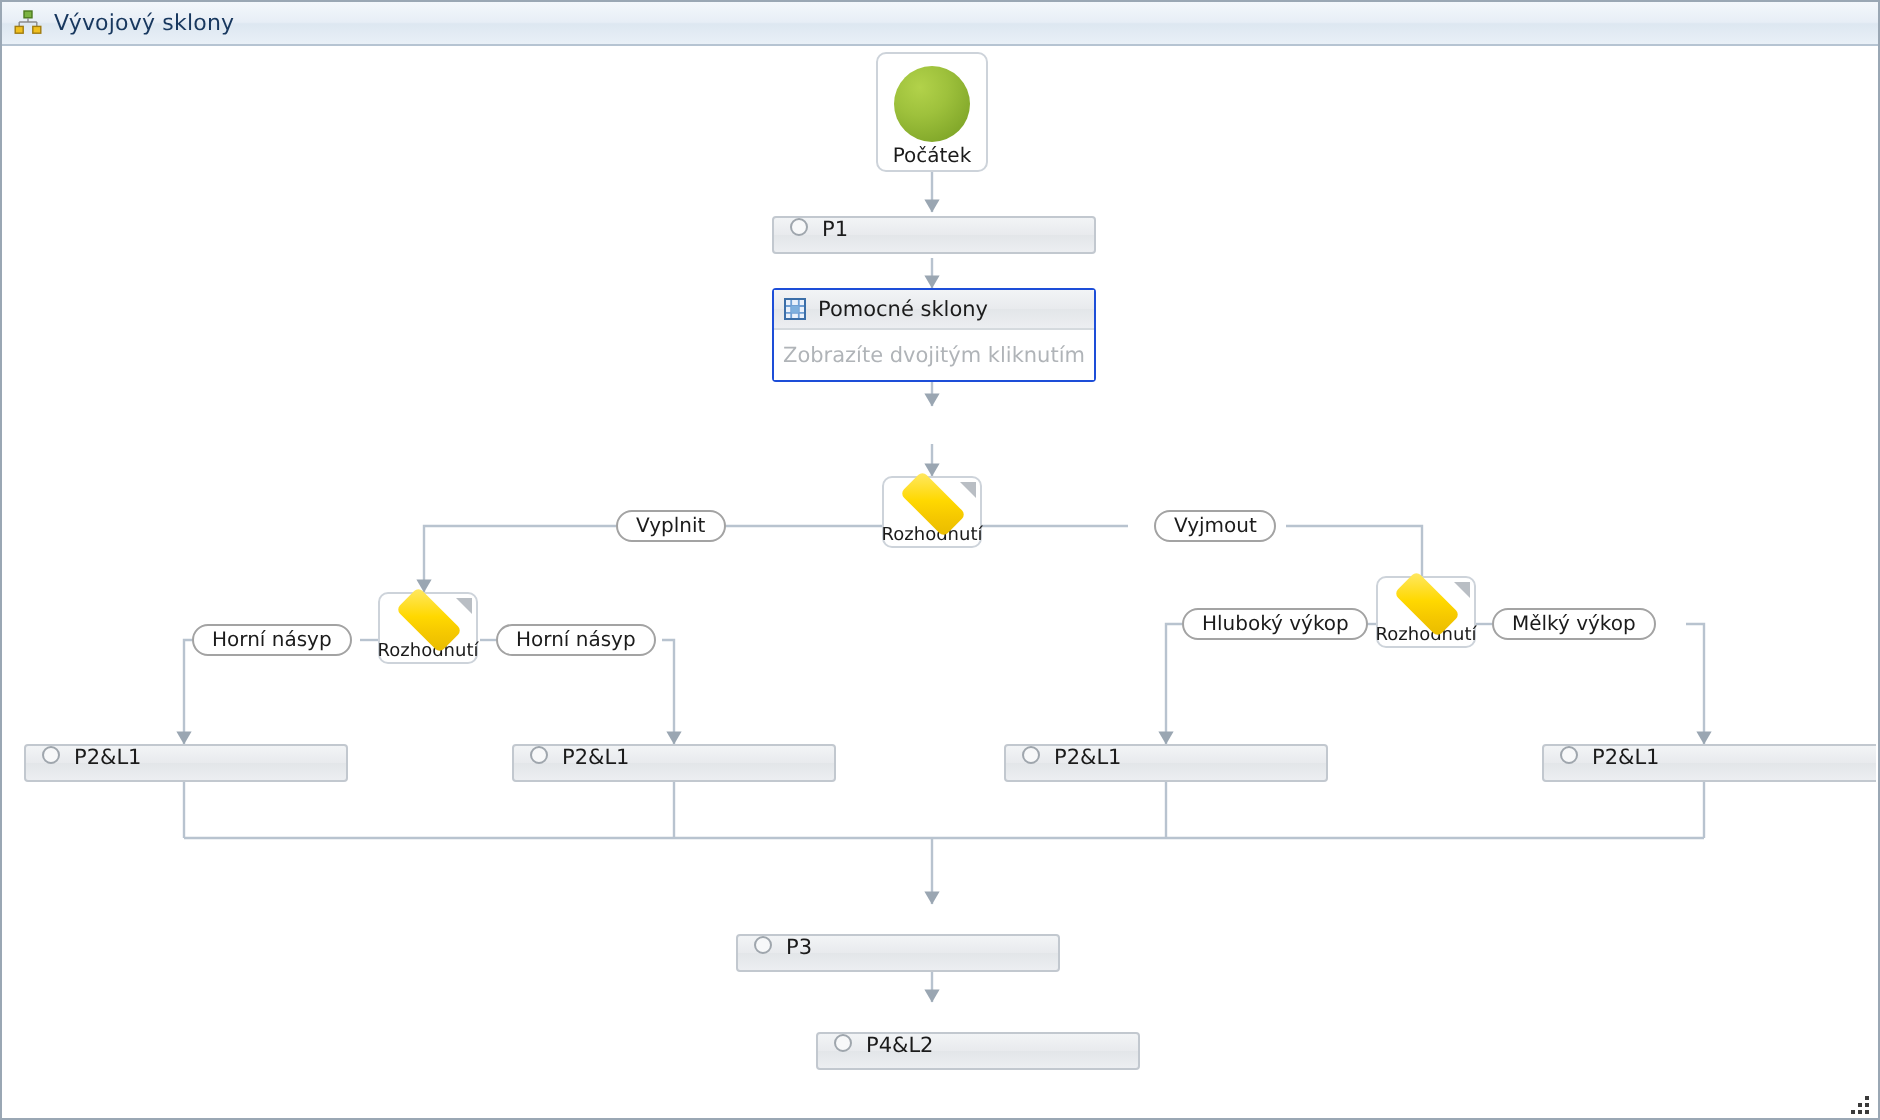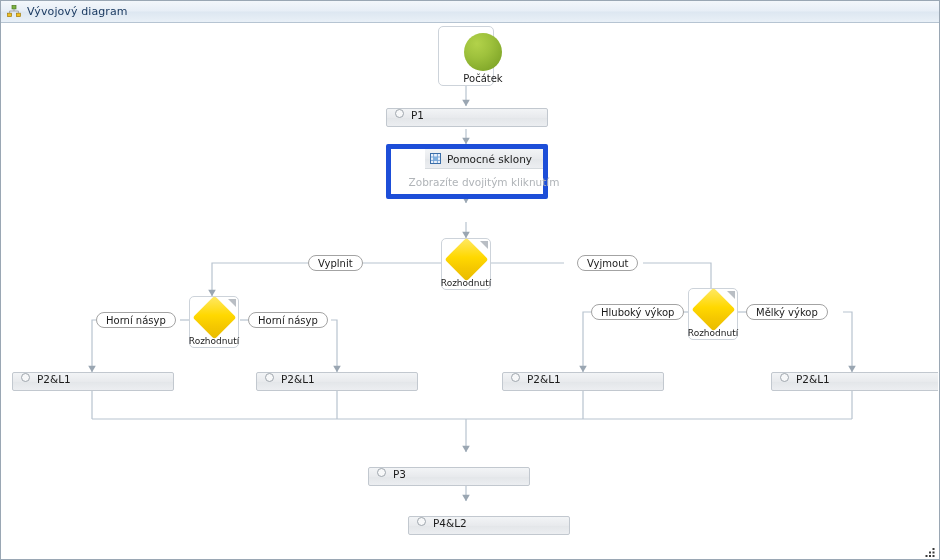--- a/index.html
+++ b/index.html
@@ -25,21 +25,21 @@
     font-size:11px;color:#17375e;letter-spacing:.1px;white-space:nowrap;
   }
   .orgicon{width:14px;height:13px;display:block;}
   
   #canvas{
     position:absolute;left:1px;top:23px;width:936px;height:534px;
     background:#ffffff;overflow:hidden;
   }
   svg.wires{position:absolute;left:0;top:0;width:936px;height:534px;overflow:visible;}
   
-  .node{position:absolute;box-sizing:border-box;padding-left:34px;}
+  .node{position:absolute;box-sizing:border-box;}
   
   .step{
     height:19px;border:1px solid #c2c8cf;border-radius:2px;
     background:linear-gradient(to bottom,#f2f4f6 0%,#e8eaed 50%,#e3e6e9 51%,#eceef1 100%);
     display:flex;align-items:flex-start;padding-left:8px;gap:7px;
   }
   .step .ring{
     width:7px;height:7px;border:1px solid #9fa6ad;border-radius:50%;
     background:#f7f8f9;flex:0 0 auto;
   }
@@ -50,36 +50,36 @@
     display:flex;flex-direction:column;align-items:center;justify-content:flex-start;
     padding-top:6px;box-sizing:border-box;
   }
   .startbox .circ{
     width:38px;height:38px;border-radius:50%;
     background:radial-gradient(circle at 34% 28%,#b2d24a 0%,#9ec13c 38%,#82a82a 78%,#6f9421 100%);
   }
   .startbox .lbl{font-size:10px;color:#1b1b1b;margin-top:2px;}
   
   .decbox{
-    width:50px;height:52px;border:1px solid #cdd3da;border-radius:5px;background:#fff;
+    width:50px;height:36px;border:1px solid #cdd3da;border-radius:5px;background:#fff;
     display:flex;flex-direction:column;align-items:center;justify-content:flex-start;
     padding-top:5px;box-sizing:border-box;position:absolute;
   }
   .decbox .diam{
     width:31px;height:31px;transform:rotate(45deg);border-radius:3px;
     background:linear-gradient(135deg,#ffe969 0%,#ffd800 45%,#f5c800 70%,#e8bb00 100%);
   }
   .decbox .lbl{font-size:9px;color:#1b1b1b;margin-top:3px;white-space:nowrap;}
   .decbox .corner{
     position:absolute;right:2px;top:2px;width:0;height:0;
     border-top:8px solid #b9bec4;border-left:8px solid transparent;
   }
   
   .subproc{
-    width:162px;border:5px solid #1d4ed8;border-radius:2px;background:#fff;
+    width:162px;border:1px solid #1d4ed8;border-radius:2px;background:#fff;
     box-sizing:border-box;
   }
   .subproc .hdr{
     height:19px;
     background:linear-gradient(to bottom,#f2f4f6 0%,#e8eaed 50%,#e3e6e9 51%,#eceef1 100%);
     border-bottom:1px solid #d5dade;
     display:flex;align-items:center;padding-left:5px;gap:6px;
   }
   .subproc .hdr .lbl{font-size:10.5px;color:#1b1b1b;white-space:nowrap;}
   .subproc .body{
@@ -103,21 +103,21 @@
 
   <div id="titlebar">
     <span>
       <svg class="orgicon" viewBox="0 0 14 13">
         <rect x="5" y="0.5" width="4" height="3.4" fill="#7cb342" stroke="#4c7a1e" stroke-width="0.7"></rect>
         <path d="M7 4 V6 M2.6 6 H11.4 M2.6 6 V8 M11.4 6 V8" stroke="#8a8a8a" stroke-width="0.7" fill="none"></path>
         <rect x="0.6" y="8.2" width="4" height="3.4" fill="#f0c020" stroke="#a07c10" stroke-width="0.7"></rect>
         <rect x="9.4" y="8.2" width="4" height="3.4" fill="#f0c020" stroke="#a07c10" stroke-width="0.7"></rect>
       </svg>
     </span>
-    <span class="tb-label">Vývojový diagram</span>
+    <span class="tb-label">Vývojový sklony</span>
   </div>
 
   <div id="canvas">
 
     <svg class="wires">
       <defs>
         <marker id="ah" markerWidth="9" markerHeight="9" refX="4.2" refY="7.4" orient="0" markerUnits="userSpaceOnUse">
           <path d="M0.4,1.2 L8,1.2 L4.2,7.6 Z" fill="#9aa6b2"></path>
         </marker>
       </defs>

